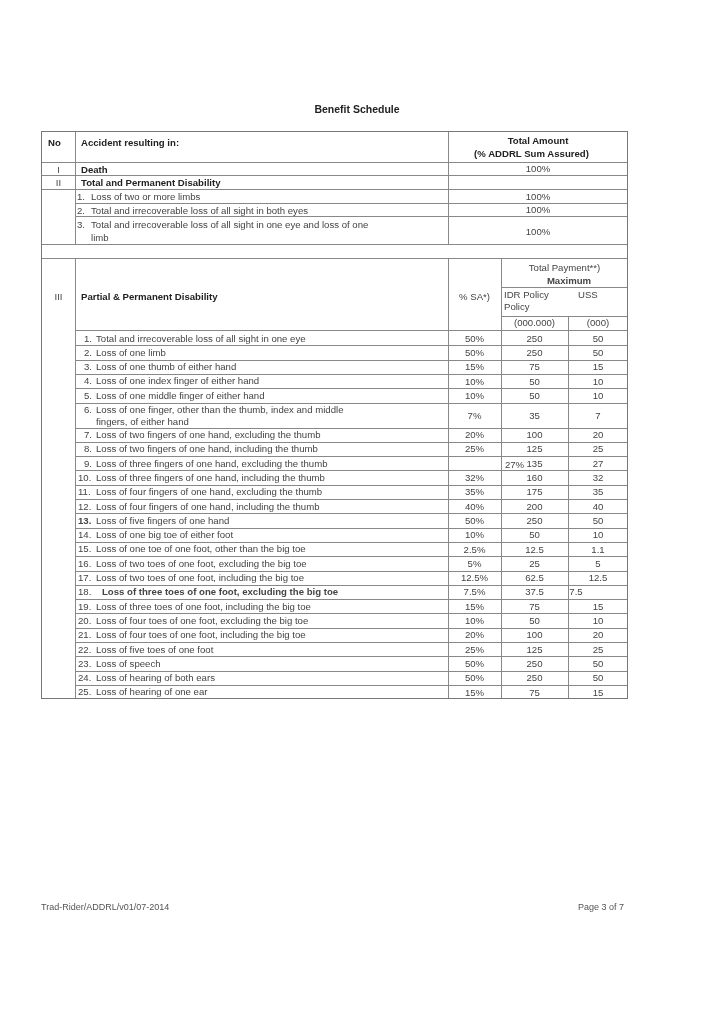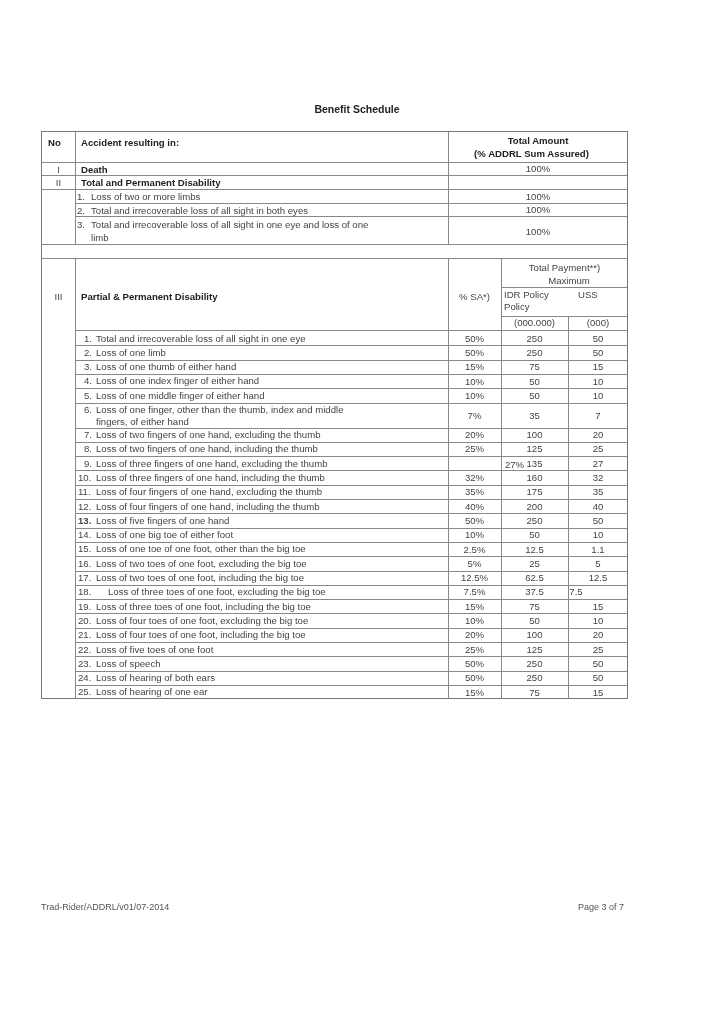--- a/index.html
+++ b/index.html
@@ -48,21 +48,21 @@
 
   <div class="cell" style="left:35px;top:87px;">3.</div>
   <div class="cell" style="left:49px;top:87px;">Total and irrecoverable loss of all sight in one eye and loss of one</div>
   <div class="cell" style="left:49px;top:100px;">limb</div>
   <div class="cell c" style="left:406px;width:180px;top:94px;">100%</div>
 
   <div class="cell c" style="left:0;width:33px;top:159px;">III</div>
   <div class="cell b" style="left:39px;top:159px;">Partial &amp; Permanent Disability</div>
   <div class="cell c" style="left:406px;width:53px;top:159px;">% SA*)</div>
   <div class="cell c" style="left:459px;width:127px;top:130px;">Total Payment**)</div>
-  <div class="cell c" style="left:459px;width:136px;top:143px;">Maximum</div>
+  <div class="cell c" style="left:459px;width:136px;top:143px;font-weight:bold;">Maximum</div>
   <div class="cell" style="left:462px;top:157px;">IDR Policy</div>
   <div class="cell" style="left:462px;top:169px;">Policy</div>
   <div class="cell" style="left:536px;top:157px;">USS</div>
   <div class="cell c" style="left:459px;width:67px;top:185px;">(000.000)</div>
   <div class="cell c" style="left:526px;width:60px;top:185px;">(000)</div>
 
   <div id="items3">
       <div class="cell " style="left:42px;top:200.5px;">1.</div>
       <div class="cell " style="left:54px;top:200.5px;">Total and irrecoverable loss of all sight in one eye</div>
       <div class="cell c" style="left:406px;width:53px;top:200.65px;">50%</div>
@@ -160,21 +160,21 @@
       <div class="cell c" style="left:459px;width:67px;top:425.85000000000014px;">25</div>
       <div class="cell c" style="left:526px;width:60px;top:425.85000000000014px;">5</div>
       <div class="hl" style="left:33px;width:552px;top:438.50000000000017px;"></div>
       <div class="cell " style="left:36px;top:440.00000000000017px;">17.</div>
       <div class="cell " style="left:54px;top:440.00000000000017px;">Loss of two toes of one foot, including the big toe</div>
       <div class="cell c" style="left:406px;width:53px;top:440.15000000000015px;">12.5%</div>
       <div class="cell c" style="left:459px;width:67px;top:440.15000000000015px;">62.5</div>
       <div class="cell c" style="left:526px;width:60px;top:440.15000000000015px;">12.5</div>
       <div class="hl" style="left:33px;width:552px;top:452.8000000000002px;"></div>
       <div class="cell " style="left:36px;top:454.3000000000002px;">18.</div>
-      <div class="cell " style="left:66px;top:454.3000000000002px;">Loss of three toes of one foot, excluding the big toe</div>
+      <div class="cell " style="left:60px;top:454.3000000000002px;font-weight:bold;">Loss of three toes of one foot, excluding the big toe</div>
       <div class="cell c" style="left:406px;width:53px;top:454.45000000000016px;">7.5%</div>
       <div class="cell c" style="left:459px;width:67px;top:454.45000000000016px;">37.5</div>
       <div class="cell c" style="left:504px;width:60px;top:454.45000000000016px;">7.5</div>
       <div class="hl" style="left:33px;width:552px;top:467.1000000000002px;"></div>
       <div class="cell " style="left:36px;top:468.6000000000002px;">19.</div>
       <div class="cell " style="left:54px;top:468.6000000000002px;">Loss of three toes of one foot, including the big toe</div>
       <div class="cell c" style="left:406px;width:53px;top:468.75000000000017px;">15%</div>
       <div class="cell c" style="left:459px;width:67px;top:468.75000000000017px;">75</div>
       <div class="cell c" style="left:526px;width:60px;top:468.75000000000017px;">15</div>
       <div class="hl" style="left:33px;width:552px;top:481.4000000000002px;"></div>

